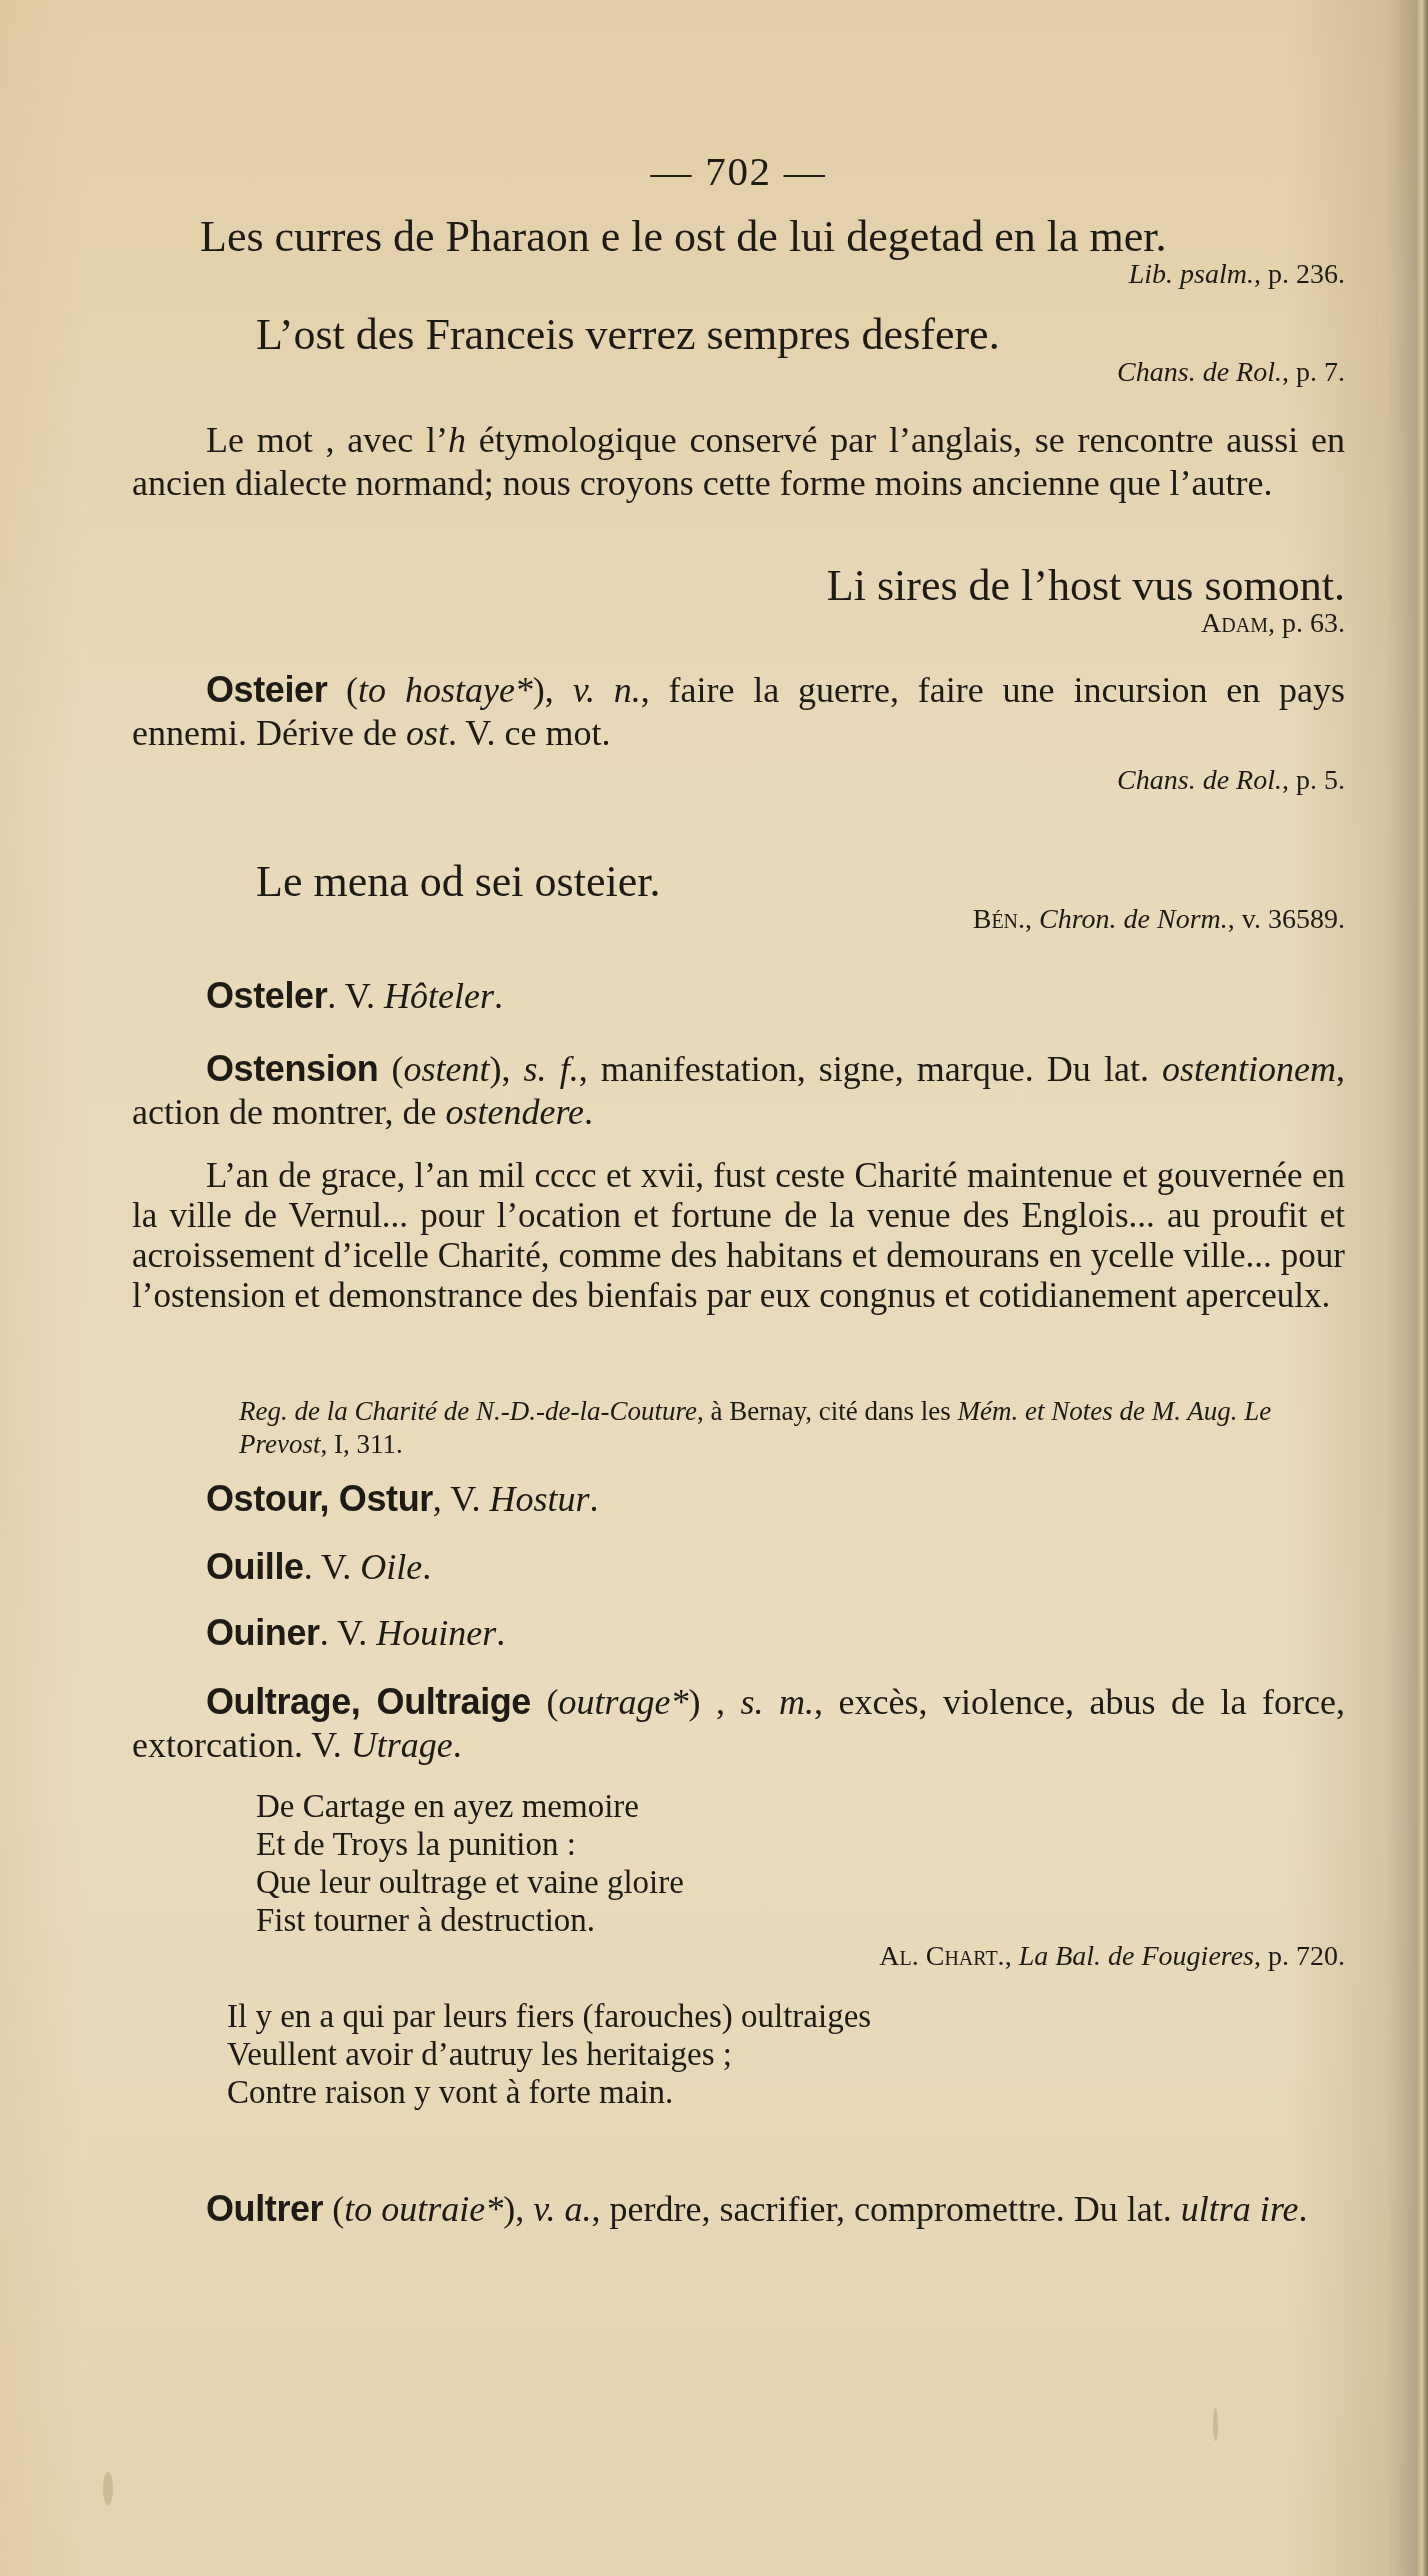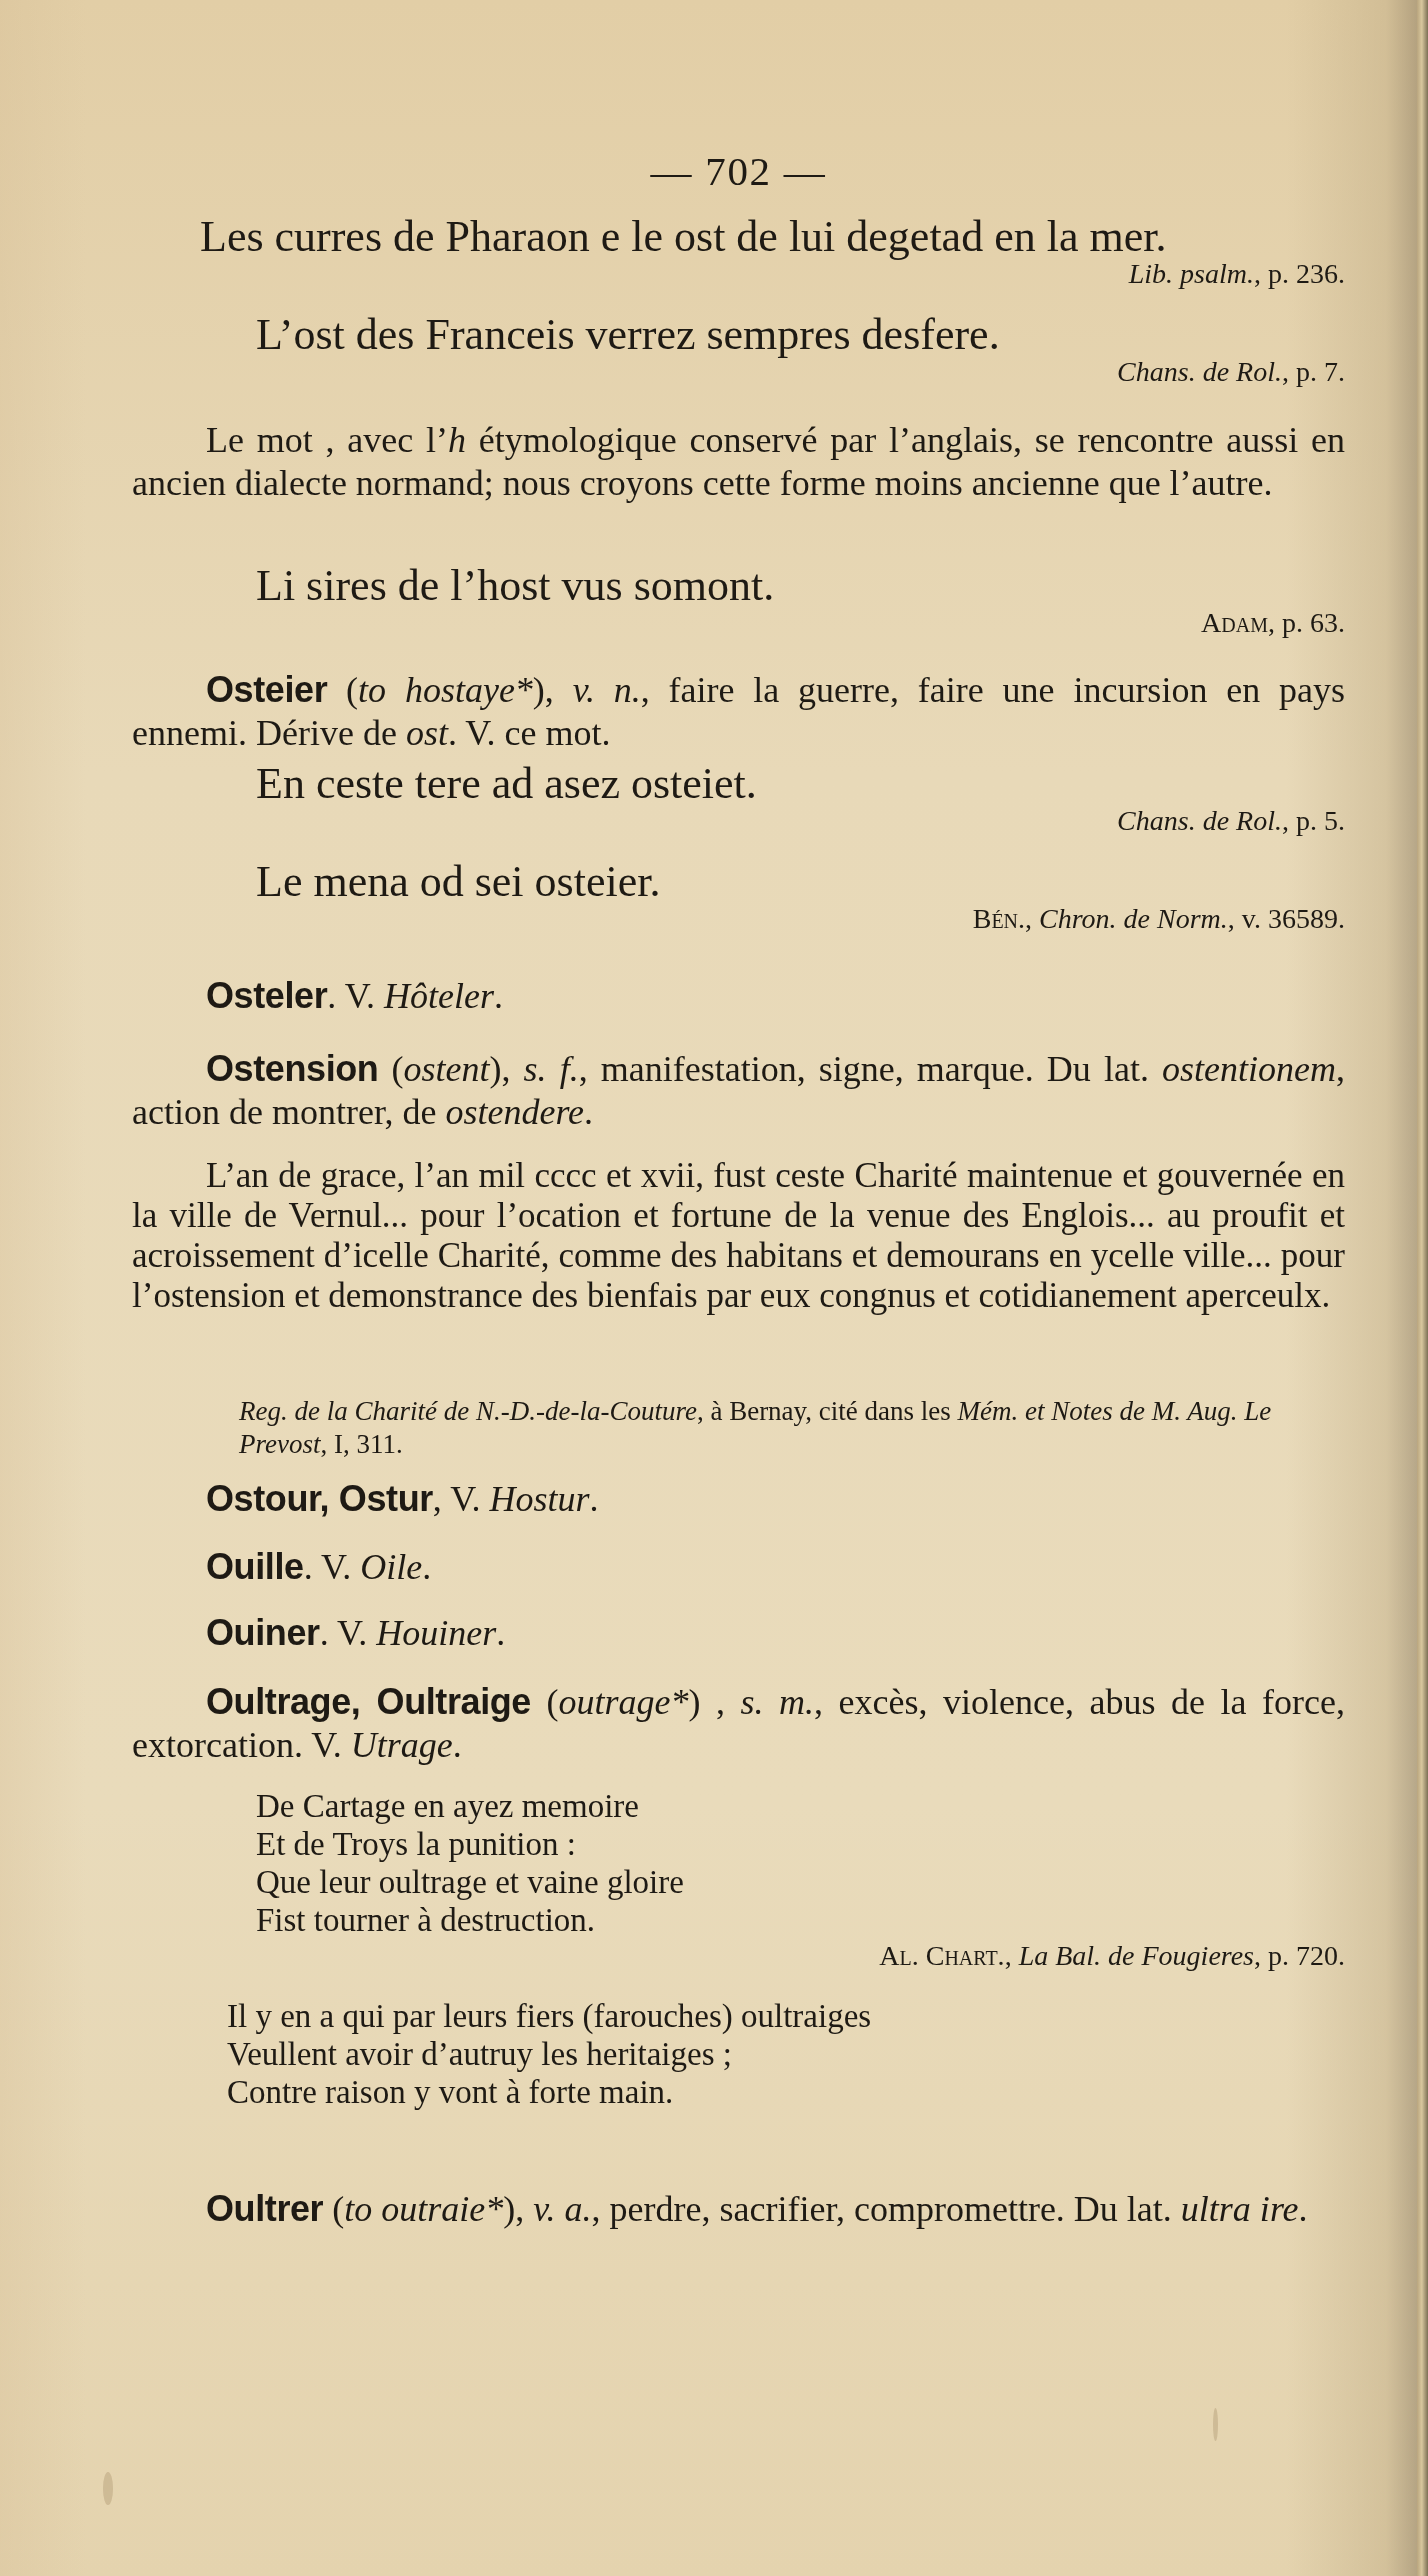--- a/index.html
+++ b/index.html
@@ -88,30 +88,29 @@
   <div class="block" style="top:314px;">
     <div class="verse" style="padding-left:124px;">L’ost des Franceis verrez sempres desfere.</div>
     <div class="cite"><span class="it">Chans. de Rol.</span><span>, p. 7.</span></div>
   </div>
 
   <div class="block para" style="top:419px;">
     <span class="indent"></span><span>Le mot , avec l’</span><span class="it">h</span><span> étymologique conservé par l’anglais, se rencontre aussi en ancien dialecte normand; nous croyons cette forme moins ancienne que l’autre.</span>
   </div>
 
   <div class="block" style="top:565px;">
-    <div class="verse" style="padding-left:124px;">Li sires de l’host vus somont.</div>
+    <div class="verse" style="padding-left:124px;text-align:right;">Li sires de l’host vus somont.</div>
     <div class="cite"><span class="sc">Adam</span><span>, p. 63.</span></div>
   </div>
 
   <div class="block para" style="top:668px;">
     <span class="indent"></span><span class="hw">Osteier</span><span> (</span><span class="it">to hostaye*</span><span>), </span><span class="it">v. n.</span><span>, faire la guerre, faire une incursion en pays ennemi. Dérive de </span><span class="it">ost</span><span>. V. ce mot.</span>
   </div>
 
   <div class="block" style="top:763px;">
-    <div class="verse" style="padding-left:124px;">En ceste tere ad asez osteiet.</div>
     <div class="cite"><span class="it">Chans. de Rol.</span><span>, p. 5.</span></div>
   </div>
 
   <div class="block" style="top:861px;">
     <div class="verse" style="padding-left:124px;">Le mena od sei osteier.</div>
     <div class="cite"><span class="sc">Bén.</span><span>, </span><span class="it">Chron. de Norm.</span><span>, v. 36589.</span></div>
   </div>
 
   <div class="block para" style="top:974px;">
     <span class="indent"></span><span class="hw">Osteler</span><span>. V. </span><span class="it">Hôteler</span><span>.</span>

